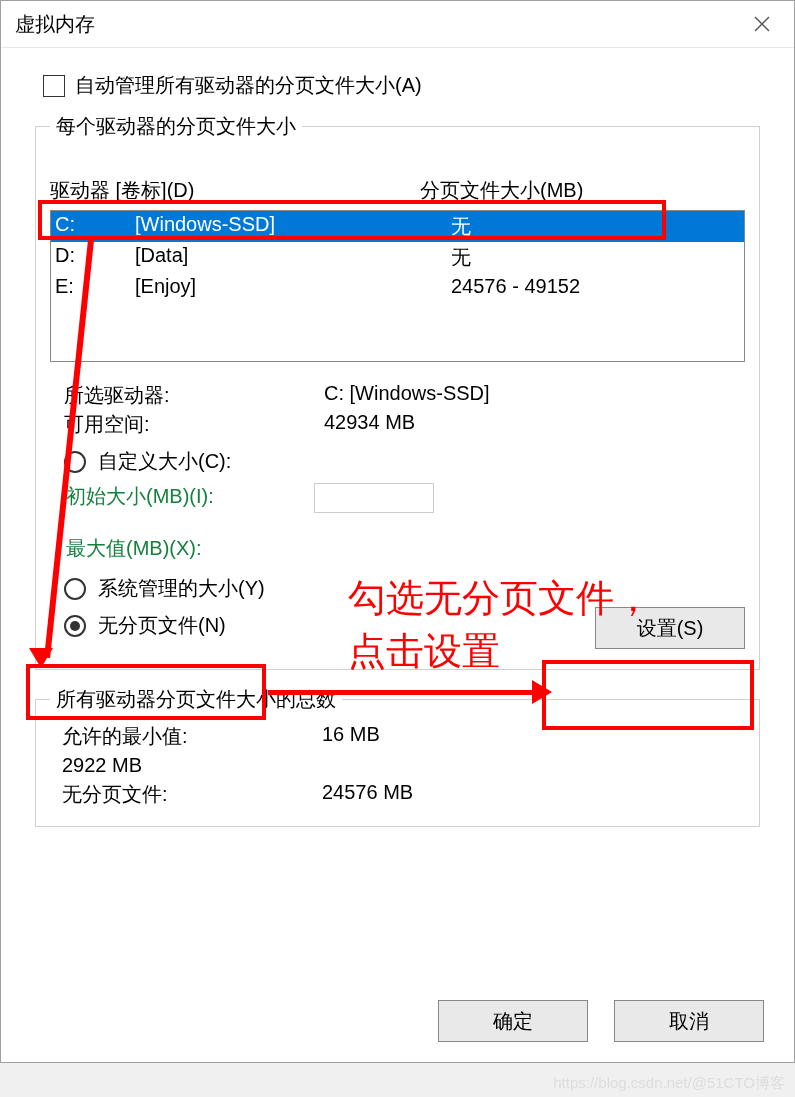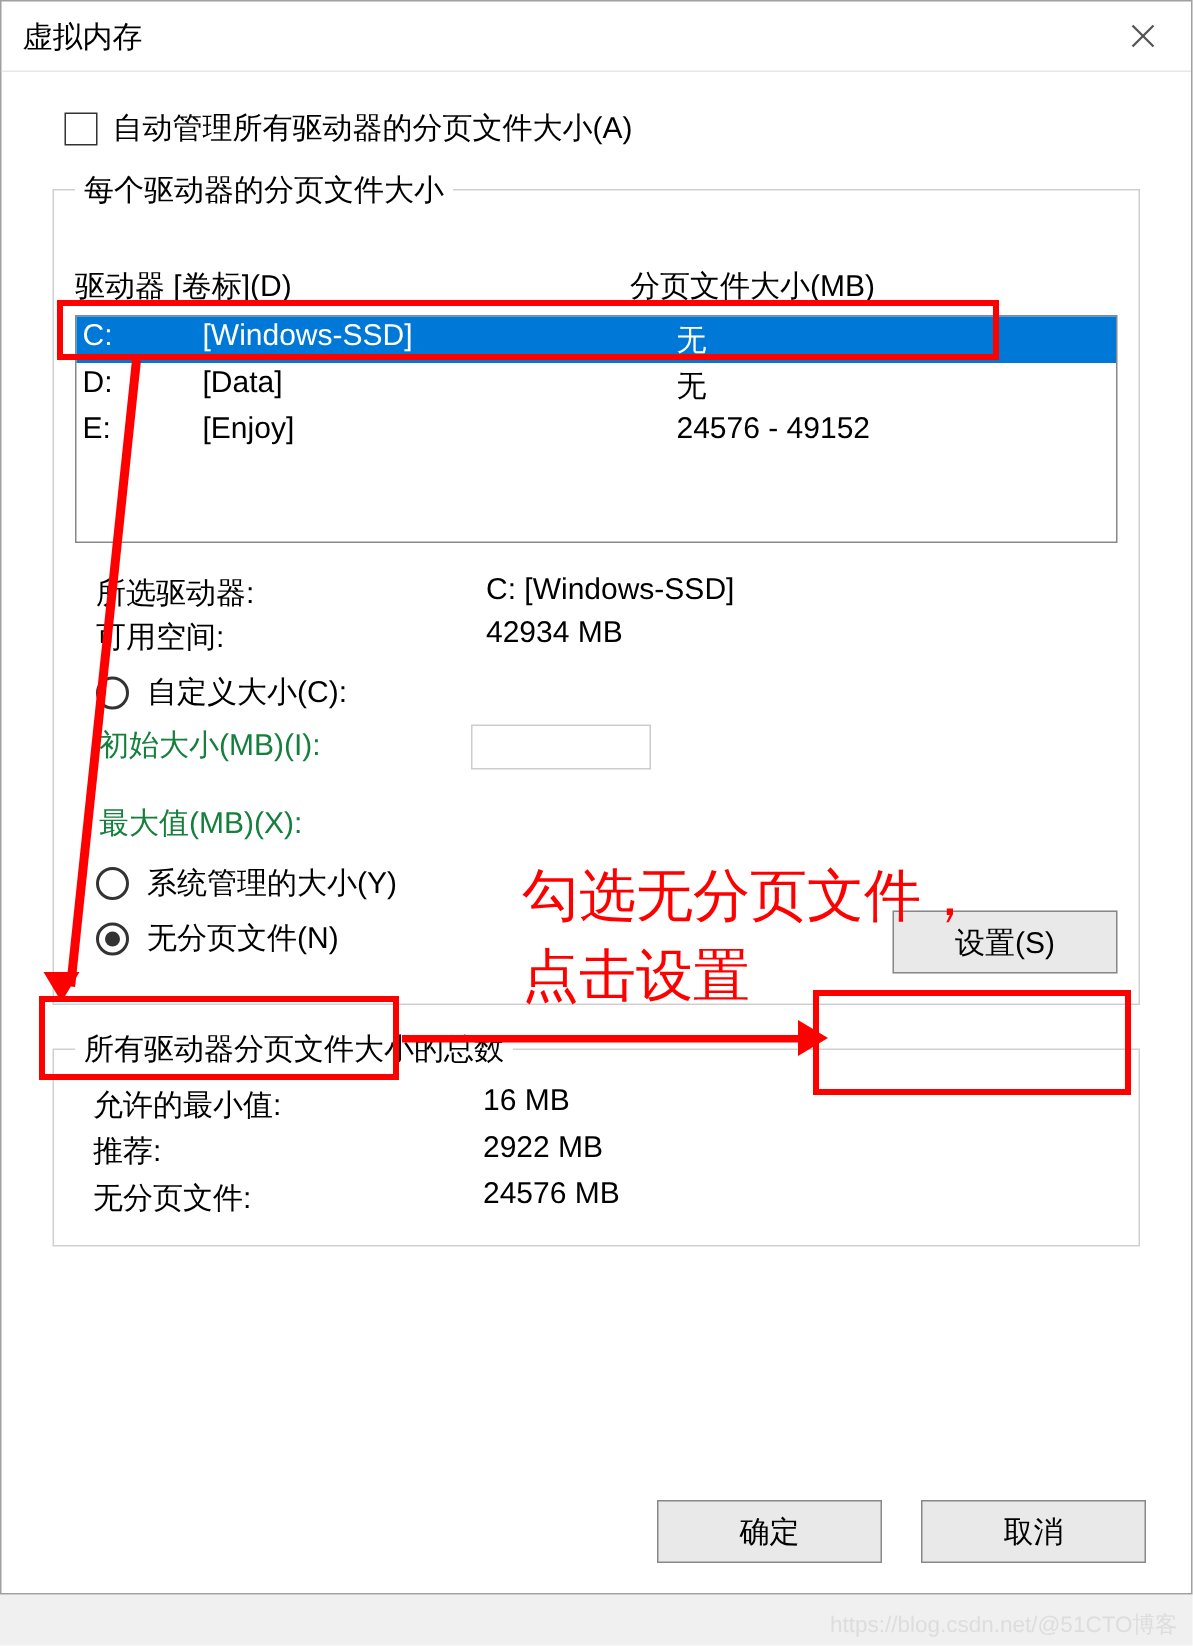--- a/index.html
+++ b/index.html
@@ -277,21 +277,20 @@
       </div>
     </fieldset>
 
     <fieldset class="totals">
       <legend>所有驱动器分页文件大小的总数</legend>
       <div class="info-row">
         <span class="lbl">允许的最小值:</span>
         <span>16 MB</span>
       </div>
       <div class="info-row">
-        <span class="lbl">推荐:</span>
         <span>2922 MB</span>
       </div>
       <div class="info-row">
         <span class="lbl">无分页文件:</span>
         <span>24576 MB</span>
       </div>
     </fieldset>
 
   </div>
 

